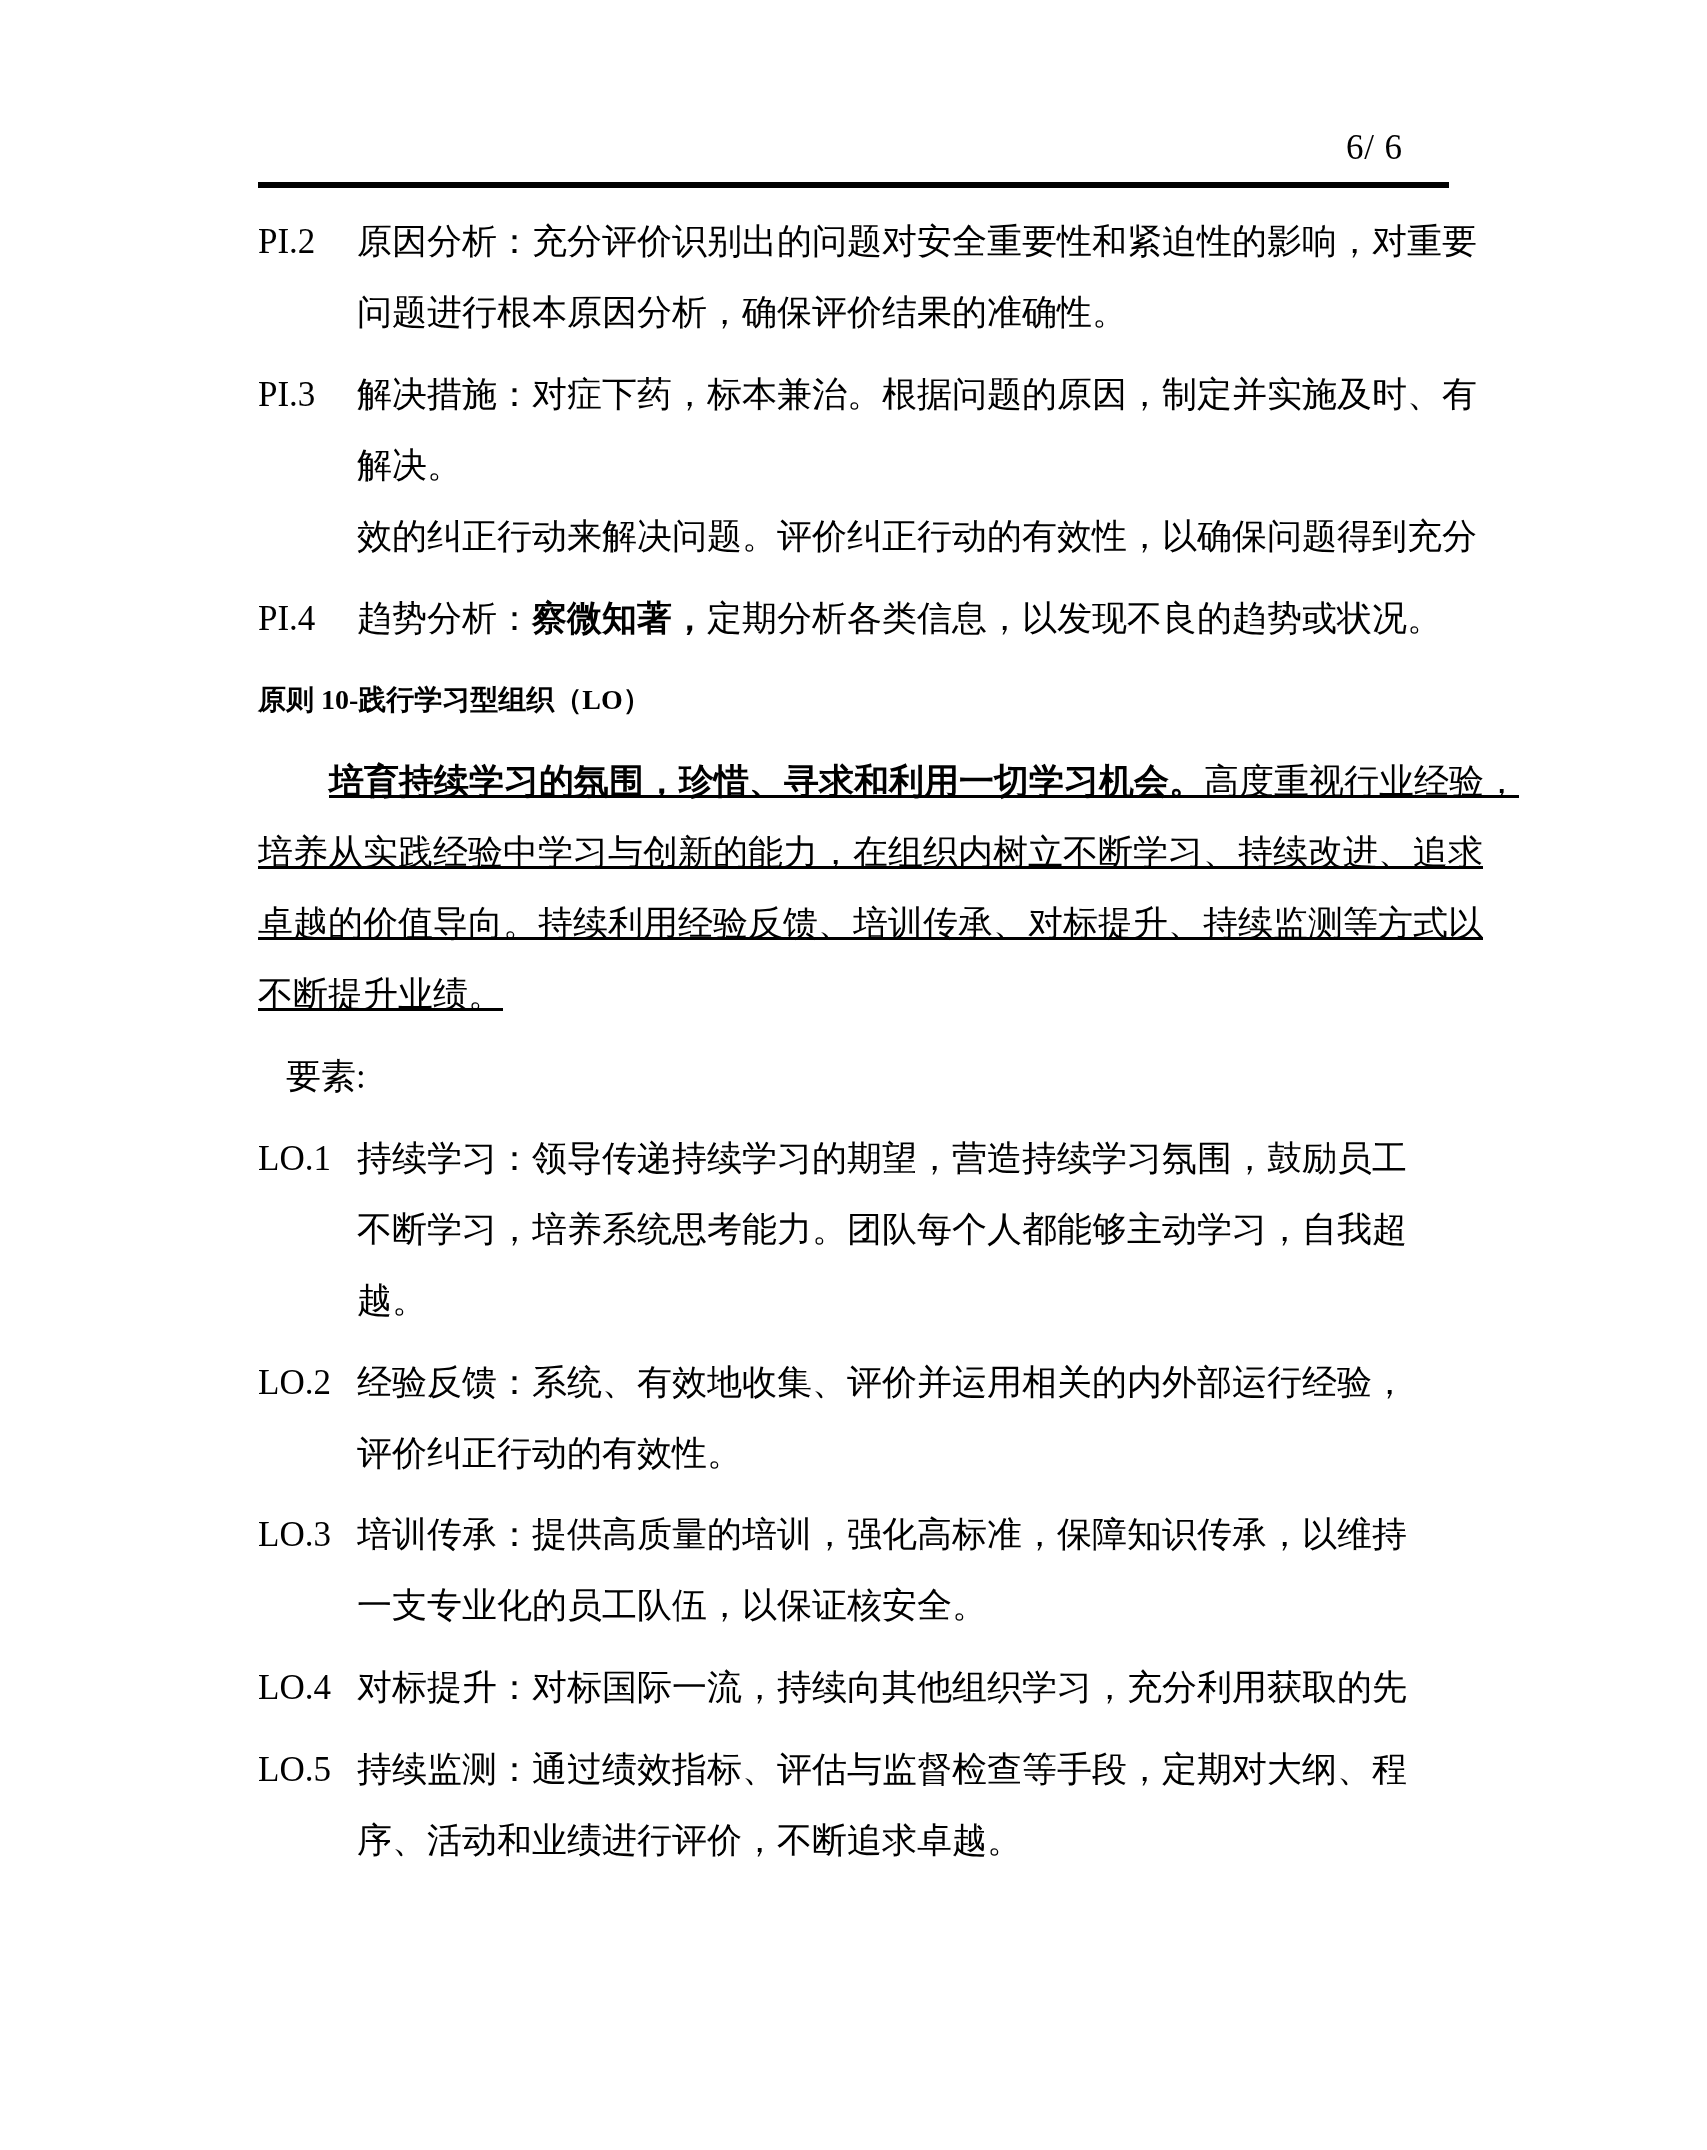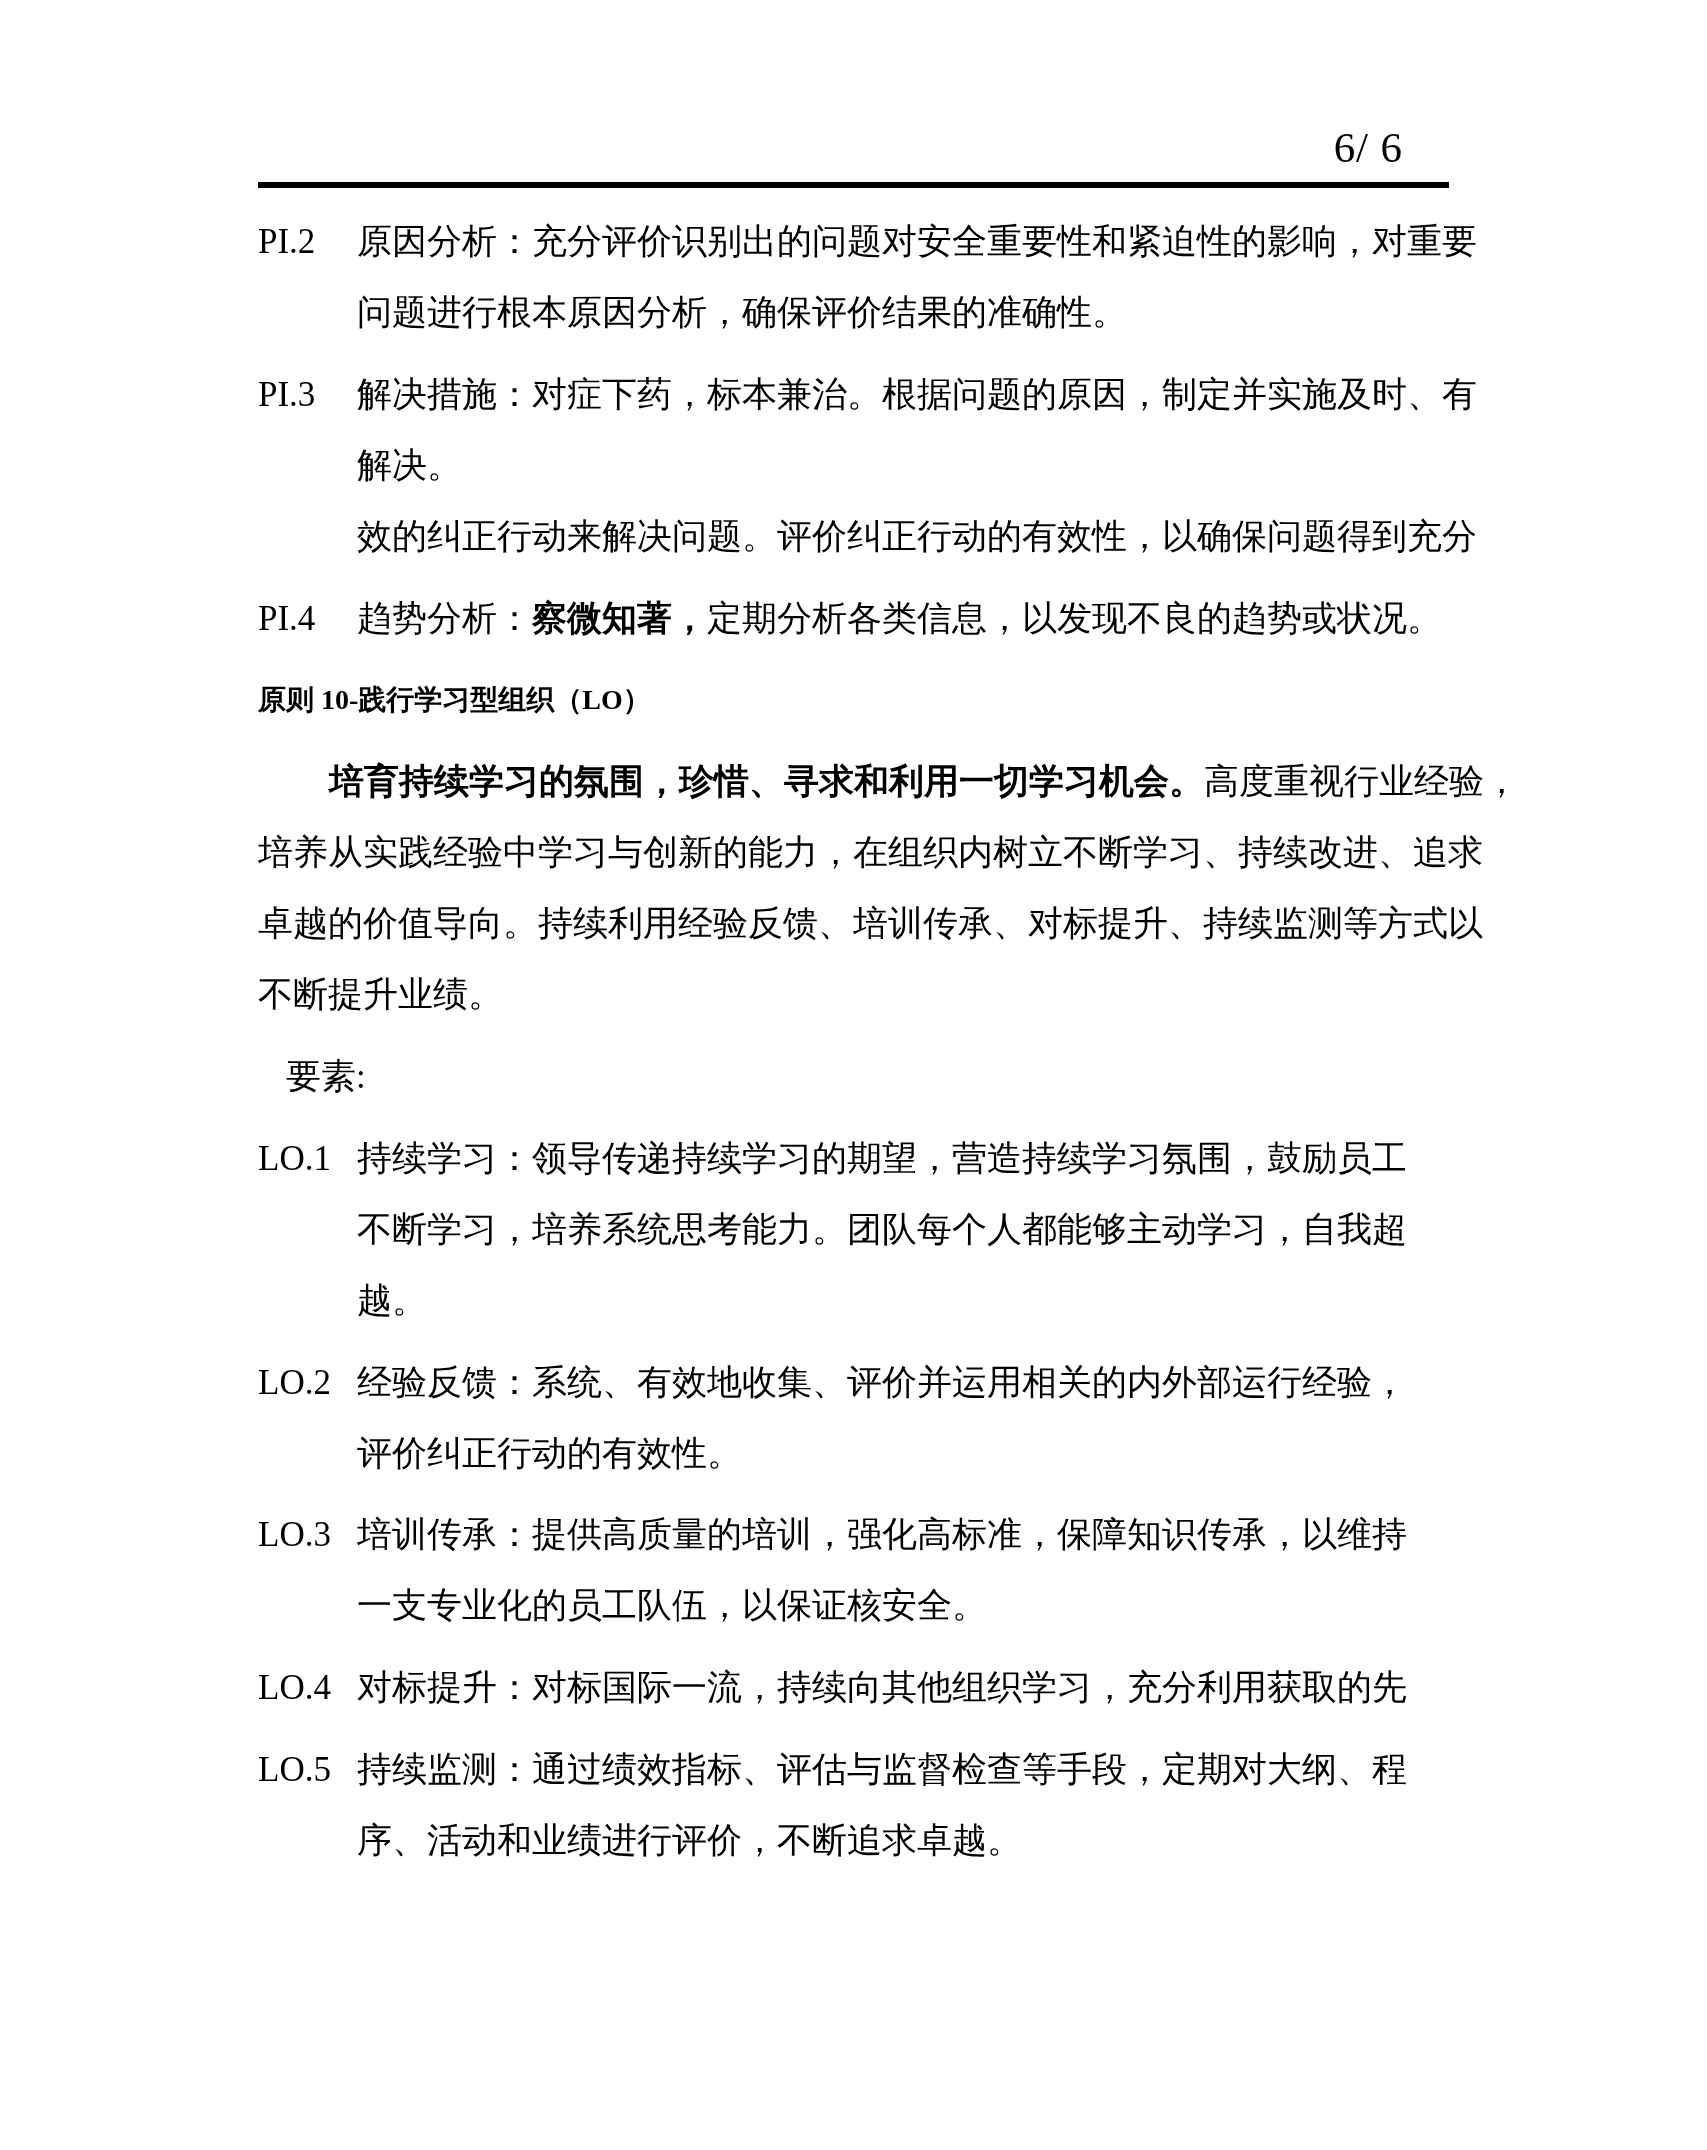--- a/index.html
+++ b/index.html
@@ -11,21 +11,21 @@
     color: #000000;
     font-family: "Liberation Serif", "DejaVu Serif", serif;
     overflow: hidden;
   }
   .header {
     position: absolute;
     top: 124px;
     left: 258px;
     width: 1145px;
     text-align: right;
-    font-size: 43px;
+    font-size: 35px;
     line-height: 48px;
     letter-spacing: 0.9px;
   }
   .header-rule {
     position: absolute;
     left: 258px;
     top: 182px;
     width: 1191px;
     height: 6px;
     background: #000000;
@@ -42,21 +42,21 @@
   .item .label { flex: 0 0 99px; width: 99px; white-space: nowrap; }
   .item .body { flex: 1 1 auto; min-width: 0; }
   .line { white-space: nowrap; }
   .heading {
     font-weight: bold;
     font-size: 28px;
     line-height: 71px;
     margin: 0 0 10.8px 0;
     white-space: nowrap;
   }
-  .intro { margin-bottom: 10.8px; }
+  .intro { margin-bottom: 10.8px; text-decoration: underline; }
   .indent { text-indent: 71px; }
   .bold { font-weight: bold; text-align: center; }
   .elements-label { margin-bottom: 10.8px; white-space: nowrap; margin-left: 28px; }
 </style>
 </head>
 <body>
 
 <div class="page">
 
   <div class="header">

